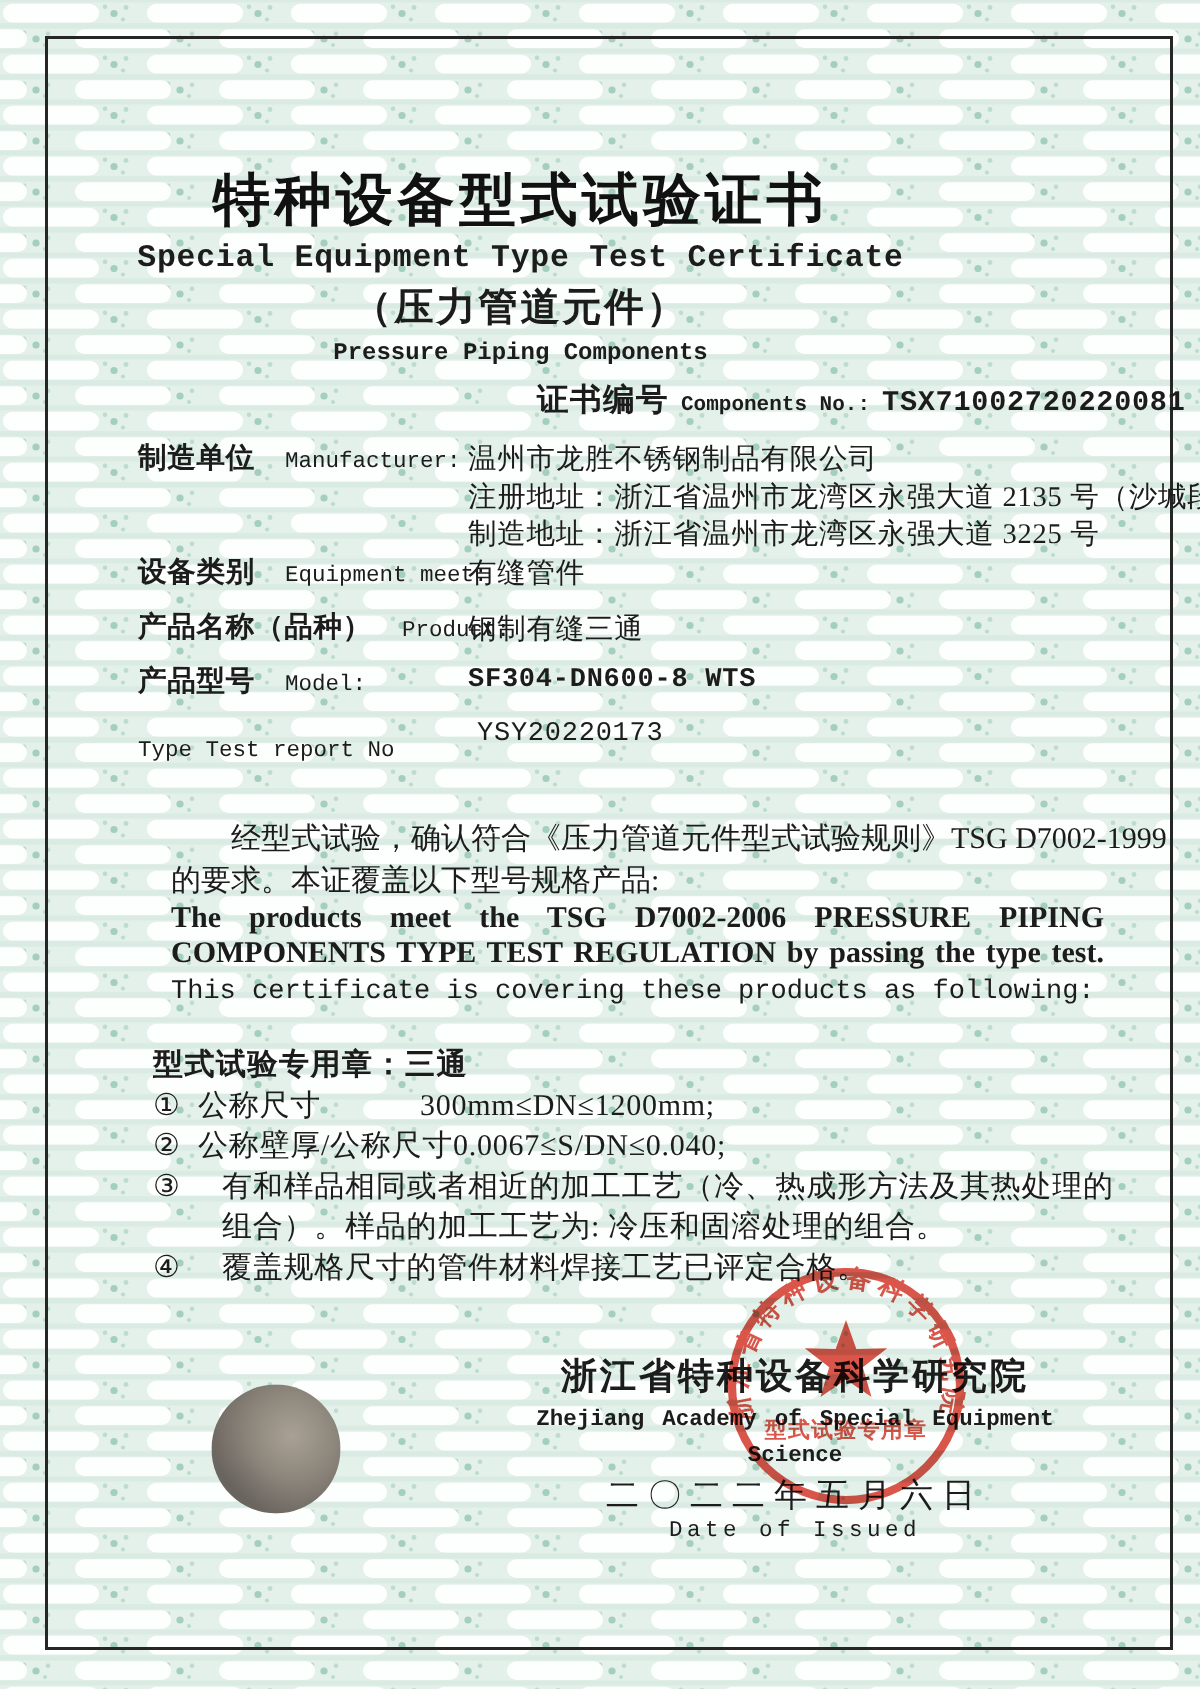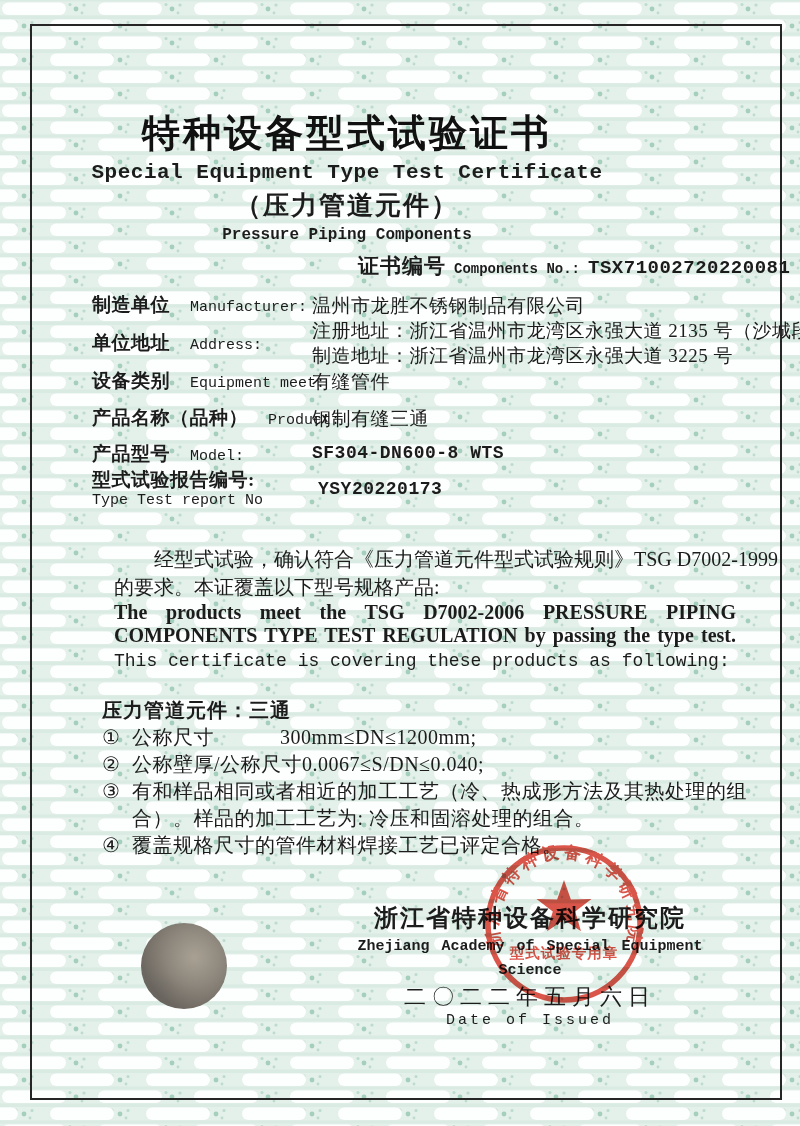--- a/index.html
+++ b/index.html
@@ -41,21 +41,21 @@
   .stmt .jus{font-size:20px;font-weight:bold;text-align:justify;text-align-last:justify;white-space:normal;}
   .stmt .mline{font-size:18px;line-height:28px;white-space:nowrap;}
 
   
   .prods{left:102px;top:697px;width:648px;font-size:20px;line-height:27px;}
   .prods .head{font-weight:600;letter-spacing:1px;}
   .spec-item{display:flex;align-items:flex-start;}
   .spec-num{width:30px;flex:none;}
   .spec-label{min-width:148px;flex:none;letter-spacing:0.5px;}
   .spec-value{letter-spacing:0.5px;}
-  .spec-text{flex:1;letter-spacing:0.5px;}
+  .spec-text{flex:1;letter-spacing:0.5px;margin-left:16px;}
 
   
   .issuer{left:340px;top:903px;width:380px;text-align:center;z-index:3;}
   .iss-cn{font-size:24px;font-weight:700;line-height:30px;letter-spacing:2px;}
   .iss-en{font-size:15px;font-weight:bold;line-height:24px;margin-top:2px;word-spacing:3px;}
   .iss-date{font-size:22px;line-height:26px;letter-spacing:6px;margin-top:1px;}
   .iss-datelab{font-size:15px;line-height:20px;letter-spacing:3px;margin-top:1px;}
 
   .stamp{left:479px;top:839px;width:170px;height:170px;z-index:5;
     opacity:0.86;mix-blend-mode:multiply;}
@@ -110,24 +110,20 @@
     <span class="c2 mono">Components No.:</span>
     <span class="c3 mono">TSX71002720220081</span>
   </div>
 
   <div class="abs flab" style="top:292px">
     <span class="cn">制造单位</span>
     <span class="en mono">Manufacturer:</span>
   </div>
   <div class="abs fval" style="top:293px">温州市龙胜不锈钢制品有限公司</div>
 
-  <div class="abs flab" style="top:330px">
-    <span class="cn">单位地址</span>
-    <span class="en mono">Address:</span>
-  </div>
   <div class="abs fval" style="top:318px">注册地址：浙江省温州市龙湾区永强大道 2135 号（沙城段）</div>
   <div class="abs fval" style="top:343px">制造地址：浙江省温州市龙湾区永强大道 3225 号</div>
 
   <div class="abs flab" style="top:368px">
     <span class="cn">设备类别</span>
     <span class="en mono">Equipment meet:</span>
   </div>
   <div class="abs fval" style="top:369px">有缝管件</div>
 
   <div class="abs flab" style="top:405px">
@@ -135,36 +131,33 @@
     <span class="en mono">Product:</span>
   </div>
   <div class="abs fval" style="top:406px">钢制有缝三通</div>
 
   <div class="abs flab" style="top:441px">
     <span class="cn">产品型号</span>
     <span class="en mono">Model:</span>
   </div>
   <div class="abs fval mono" style="top:443px;font-weight:bold;font-size:18px">SF304-DN600-8 WTS</div>
 
-  <div class="abs flab" style="top:467px">
-    <span class="cn">型式试验报告编号:</span>
-  </div>
   <div class="abs flab mono" style="top:492px;font-size:15px">Type Test report No</div>
-  <div class="abs fval mono" style="top:479px;left:318px;font-weight:bold;font-size:18px">YSY20220173</div>
+  <div class="abs fval mono" style="top:479px;left:318px;font-weight:normal;font-size:18px">YSY20220173</div>
 
   <div class="abs stmt">
     <div class="ln indent">经型式试验，确认符合《压力管道元件型式试验规则》TSG D7002-1999</div>
     <div class="ln">的要求。本证覆盖以下型号规格产品:</div>
     <div class="jus serb">The products meet the TSG D7002-2006 PRESSURE PIPING</div>
     <div class="jus serb">COMPONENTS TYPE TEST REGULATION by passing the type test.</div>
     <div class="mline mono">This certificate is covering these products as following:</div>
   </div>
 
   <div class="abs prods">
-    <div class="head">压力管道元件：三通</div>
+    <div class="head">型式试验专用章：三通</div>
     <div class="spec-item">
       <span class="spec-num">①</span>
       <span class="spec-label">公称尺寸</span>
       <span class="spec-value">300mm≤DN≤1200mm;</span>
     </div>
     <div class="spec-item">
       <span class="spec-num">②</span>
       <span class="spec-label">公称壁厚/公称尺寸</span>
       <span class="spec-value">0.0067≤S/DN≤0.040;</span>
     </div>

